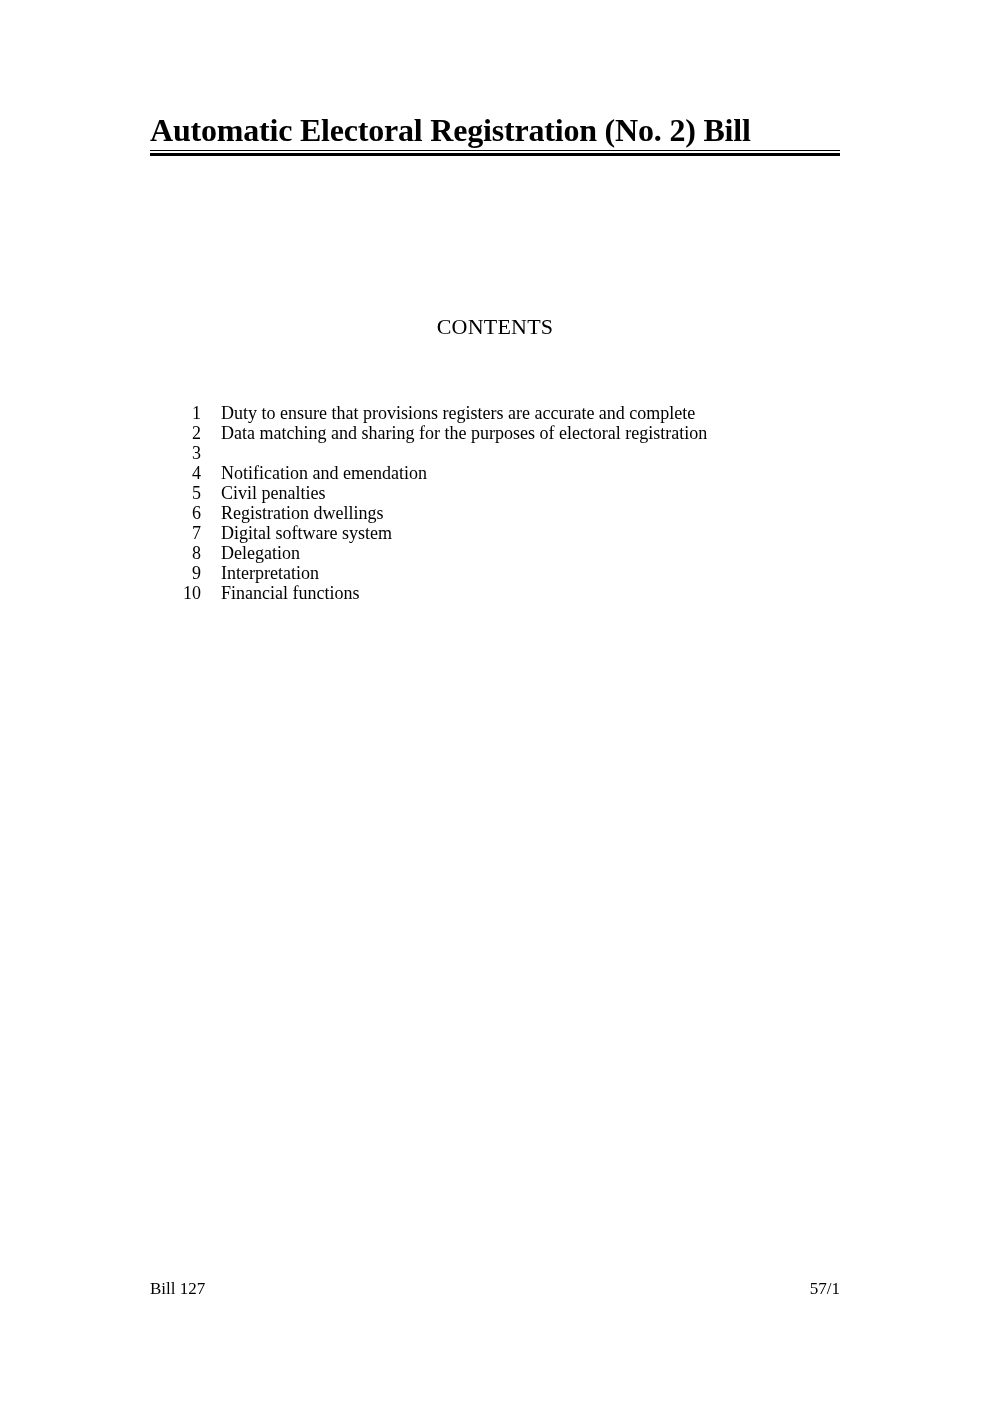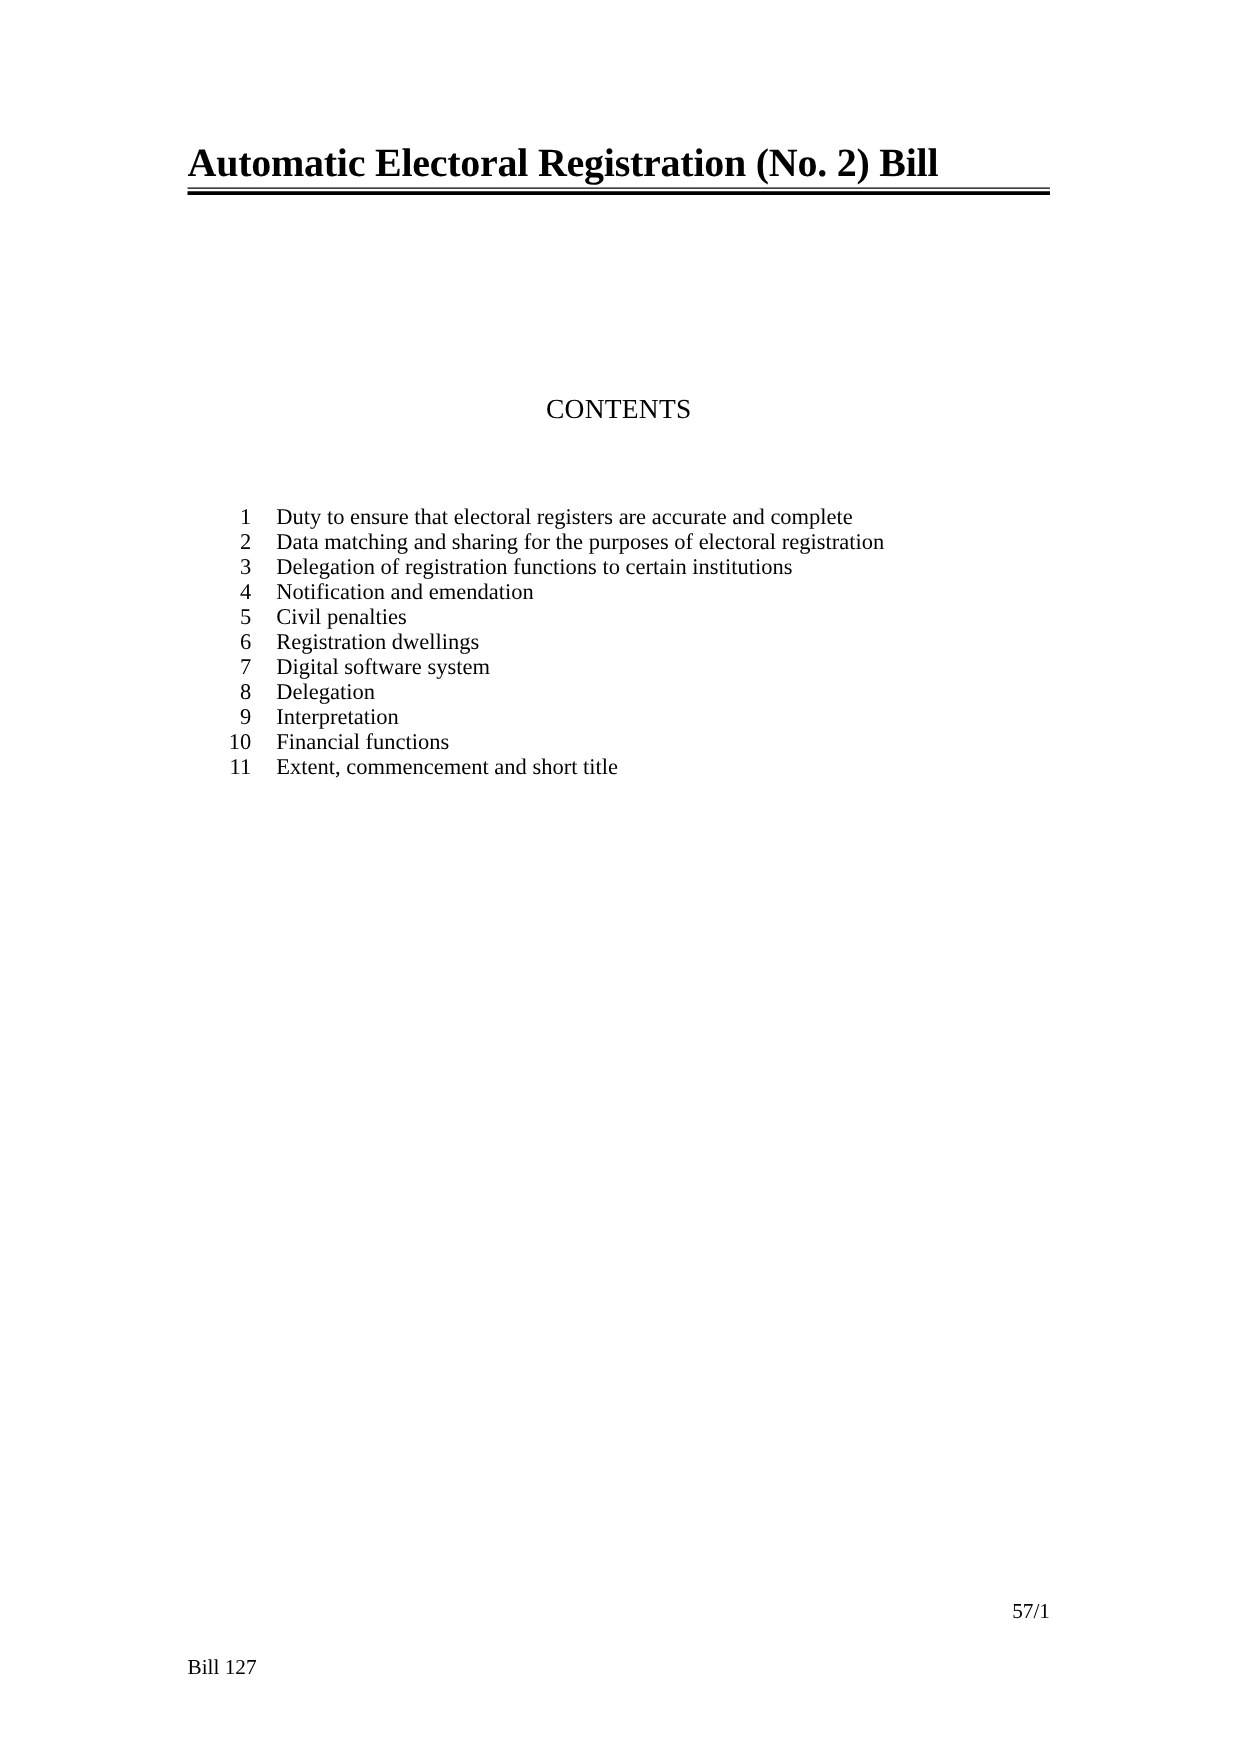--- a/index.html
+++ b/index.html
@@ -73,21 +73,21 @@
       width: 29px;
       text-align: right;
       flex: 0 0 auto;
     }
     .toc-text {
       margin-left: 20px;
     }
     .footer-left {
       position: absolute;
       left: 150px;
-      top: 1324px;
+      top: 1279px;
       font-family: "Liberation Serif", "DejaVu Serif", serif;
       font-size: 17px;
       line-height: 20px;
     }
     .footer-right {
       position: absolute;
       right: 151px;
       top: 1279px;
       font-family: "Liberation Serif", "DejaVu Serif", serif;
       font-size: 17px;
@@ -100,29 +100,28 @@
 
 <div class="page-title">Automatic Electoral Registration (No. 2) Bill</div>
 <div class="rule-thin"></div>
 <div class="rule-thick"></div>
 
 <div class="contents-heading">CONTENTS</div>
 
 <ul class="toc">
   <li class="toc-item">
     <span class="toc-num">1</span>
-    <span class="toc-text">Duty to ensure that electoral registers are accurate and complete</span>
+    <span class="toc-text">Duty to ensure that provisions registers are accurate and complete</span>
   </li>
   <li class="toc-item">
     <span class="toc-num">2</span>
     <span class="toc-text">Data matching and sharing for the purposes of electoral registration</span>
   </li>
   <li class="toc-item">
     <span class="toc-num">3</span>
-    <span class="toc-text">Delegation of registration functions to certain institutions</span>
   </li>
   <li class="toc-item">
     <span class="toc-num">4</span>
     <span class="toc-text">Notification and emendation</span>
   </li>
   <li class="toc-item">
     <span class="toc-num">5</span>
     <span class="toc-text">Civil penalties</span>
   </li>
   <li class="toc-item">
@@ -138,20 +137,16 @@
     <span class="toc-text">Delegation</span>
   </li>
   <li class="toc-item">
     <span class="toc-num">9</span>
     <span class="toc-text">Interpretation</span>
   </li>
   <li class="toc-item">
     <span class="toc-num">10</span>
     <span class="toc-text">Financial functions</span>
   </li>
-  <li class="toc-item">
-    <span class="toc-num">11</span>
-    <span class="toc-text">Extent, commencement and short title</span>
-  </li>
 </ul>
 
 <div class="footer-left">Bill 127</div>
 <div class="footer-right">57/1</div>
 
 </body></html>

